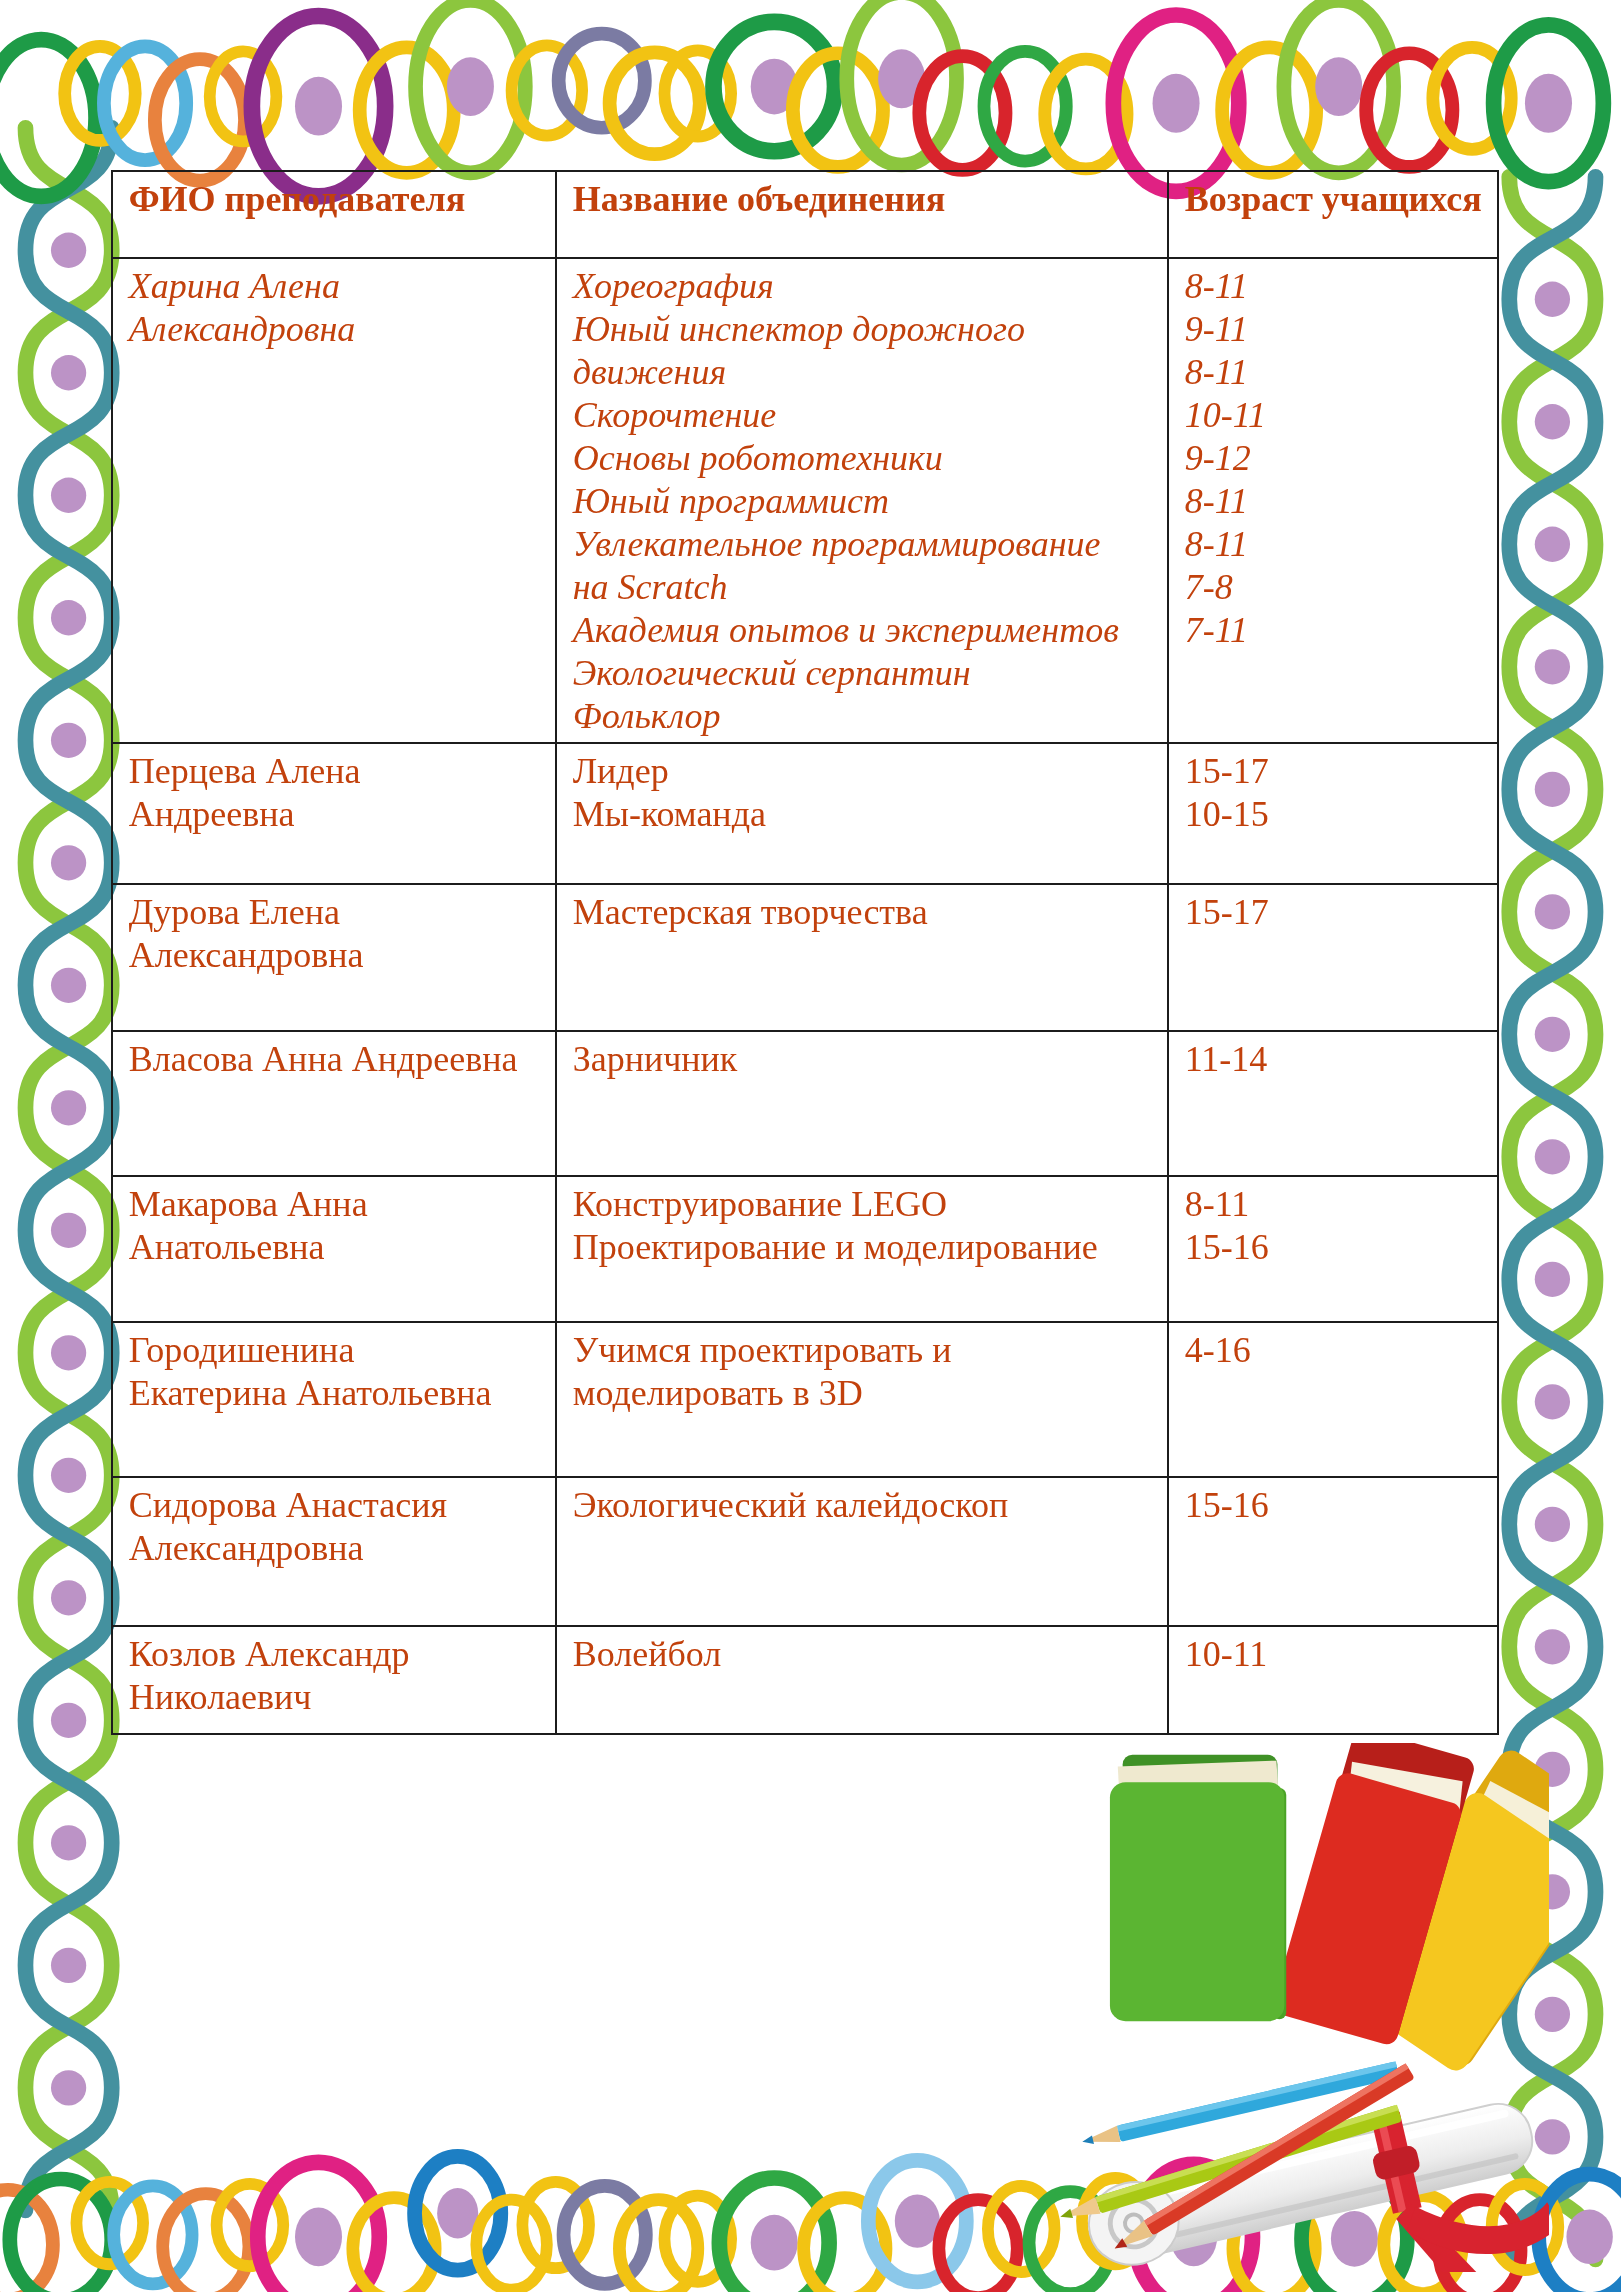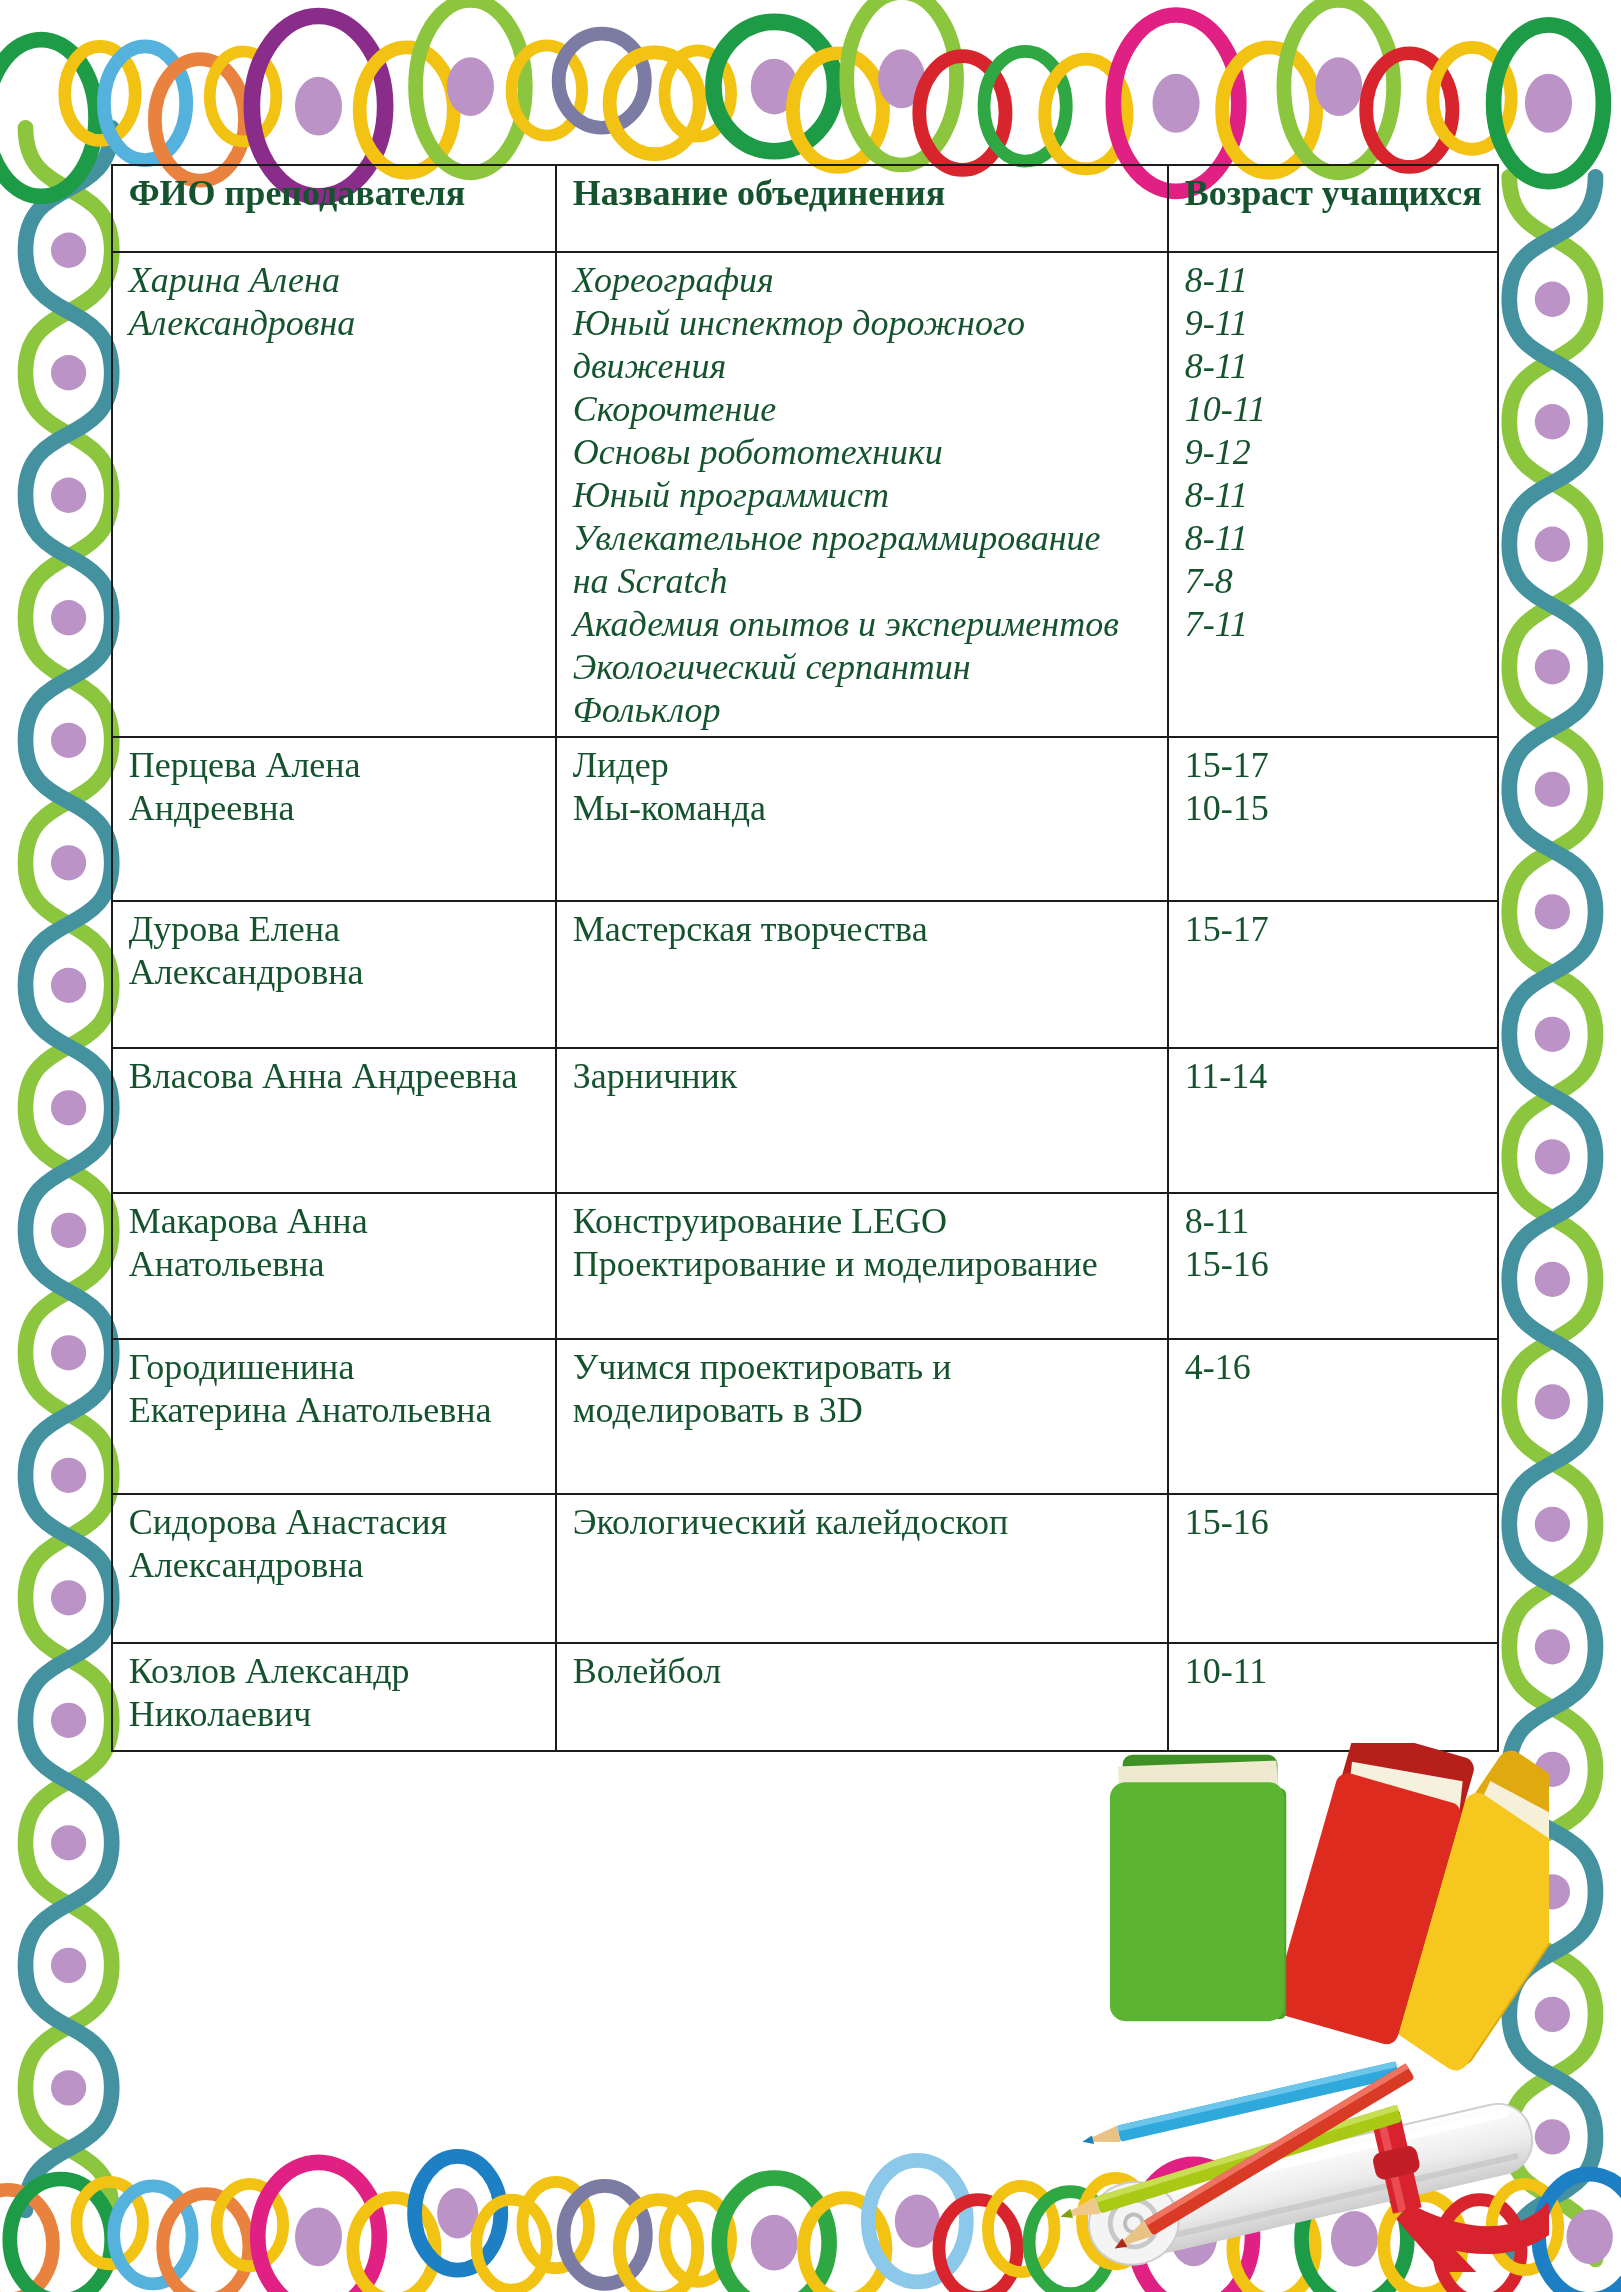--- a/index.html
+++ b/index.html
@@ -6,24 +6,24 @@
   .page{
     position:relative;
     width:1621px;height:2293px;
     background:#ffffff;
     overflow:hidden;
     font-family:"Liberation Serif", serif;
   }
   svg.decor{position:absolute;left:0;top:0;width:1621px;height:2293px;}
   svg.clipart{position:absolute;left:1000px;top:1743px;width:549px;height:529px;}
   table.tbl{
-    position:absolute;left:111px;top:164px;
+    position:absolute;left:111px;top:170px;
     width:1386px;
     border-collapse:collapse;table-layout:fixed;
-    color:#14532d;
+    color:#c2410c;
   }
   table.tbl col.c1{width:444px;}
   table.tbl col.c2{width:612px;}
   table.tbl col.c3{width:330px;}
   .tbl th,.tbl td{
     border:2.9px solid #1c1c1c;
     vertical-align:top;text-align:left;
     padding:5.9px 7.8px 3.9px 15.7px;
     font-size:36px;line-height:43px;
     overflow:hidden;
@@ -173,21 +173,21 @@
           <td>8-11
 9-11
 8-11
 10-11
 9-12
 8-11
 8-11
 7-8
 7-11</td>
         </tr>
-        <tr style="height: 164px;">
+        <tr style="height: 141px;">
           <td>Перцева Алена
 Андреевна</td>
           <td>Лидер
 Мы-команда</td>
           <td>15-17
 10-15</td>
         </tr>
         <tr style="height: 147px; margin-left: 24px;">
           <td>Дурова Елена
 Александровна</td>

